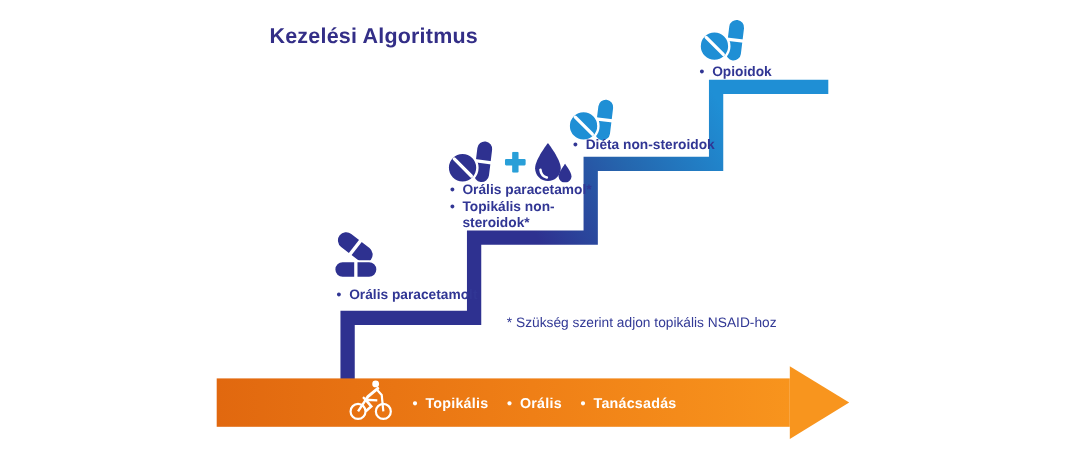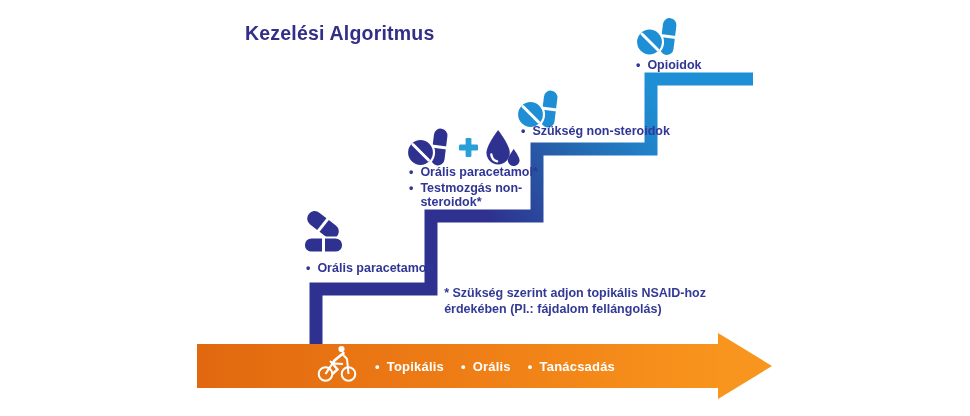--- a/index.html
+++ b/index.html
@@ -34,22 +34,22 @@
   .pos-i1 { left:302px; top:211px; }
   .pos-l1 { left:306px; top:261px; }
   .pos-i2 { left:406px; top:127px; }
   .pos-l2 { left:409px; top:165px; }
   .pos-i3 { left:516px; top:89px; }
   .pos-l3 { left:521px; top:124px; }
   .pos-i4 { left:635px; top:16px; }
   .pos-l4 { left:636px; top:58px; }
 
   .footnote {
-    position:absolute; right:264px; top:286px; 
-    font-size:12.5px; line-height:15.5px; font-weight:700; color:#333a96;
+    position:absolute; right:264px; top:286px; text-align:right;
+    font-size:12.5px; line-height:15.5px; font-weight:400; color:#333a96;
   }
 
   .arrow-body {
     position:absolute; left:197px; top:344px; width:521px; height:44px;
     background:linear-gradient(90deg,#e1680f 0%,#ef7f16 55%,#f8941d 100%);
   }
   .arrow-head {
     position:absolute; left:718px; top:333px; width:0; height:0;
     border-top:33px solid transparent; border-bottom:33px solid transparent;
     border-left:54px solid #f8951e;
@@ -122,57 +122,56 @@
       </svg>
     </span>
   </div>
   <div class="lbl multi pos-l2">
     <div class="li">
       <span class="b">•</span>
       <span class="txt">Orális paracetamol*</span>
     </div>
     <div class="li">
       <span class="b">•</span>
-      <span class="txt">Testmozgás non-steroidok*</span>
+      <span class="txt">Topikális non-steroidok*</span>
     </div>
   </div>
 
   <span class="abs pos-i3 blue">
     <svg viewBox="0 0 46 41" width="46" height="41">
       <g transform="rotate(7 33 20)">
         <rect x="26.5" y="1.5" width="13.5" height="37" rx="6.75" fill="currentColor"></rect>
         <line x1="25.5" y1="20" x2="41" y2="20" stroke="#fff" stroke-width="3"></line>
       </g>
       <circle cx="14.5" cy="25.5" r="13.5" fill="currentColor" stroke="#fff" stroke-width="2.2"></circle>
       <line x1="7" y1="17.5" x2="22.5" y2="33" stroke="#fff" stroke-width="3" stroke-linecap="round"></line>
     </svg>
   </span>
   <div class="lbl pos-l3">
     <span class="b">•</span>
-    <span>Szükség non-steroidok</span>
+    <span>Diéta non-steroidok</span>
   </div>
 
   <span class="abs pos-i4 blue">
     <svg viewBox="0 0 46 41" width="46" height="42">
       <g transform="rotate(7 33 20)">
         <rect x="26.5" y="1.5" width="13.5" height="37" rx="6.75" fill="currentColor"></rect>
         <line x1="25.5" y1="20" x2="41" y2="20" stroke="#fff" stroke-width="3"></line>
       </g>
       <circle cx="14.5" cy="25.5" r="13.5" fill="currentColor" stroke="#fff" stroke-width="2.2"></circle>
       <line x1="7" y1="17.5" x2="22.5" y2="33" stroke="#fff" stroke-width="3" stroke-linecap="round"></line>
     </svg>
   </span>
   <div class="lbl pos-l4">
     <span class="b">•</span>
     <span>Opioidok</span>
   </div>
 
   <div class="footnote">
     <div>* Szükség szerint adjon topikális NSAID-hoz</div>
-    <div>érdekében (Pl.: fájdalom fellángolás)</div>
   </div>
 
   <div class="arrow-body"></div>
   <div class="arrow-head"></div>
 
   <span class="bike">
     <svg viewBox="0 0 40 38" width="40" height="38" fill="none" stroke="#ffffff">
       <circle cx="8.5" cy="29" r="6.8" stroke-width="2"></circle>
       <circle cx="31.5" cy="29" r="6.8" stroke-width="2"></circle>
       <circle cx="24.5" cy="4" r="3.1" fill="#ffffff" stroke="none"></circle>

